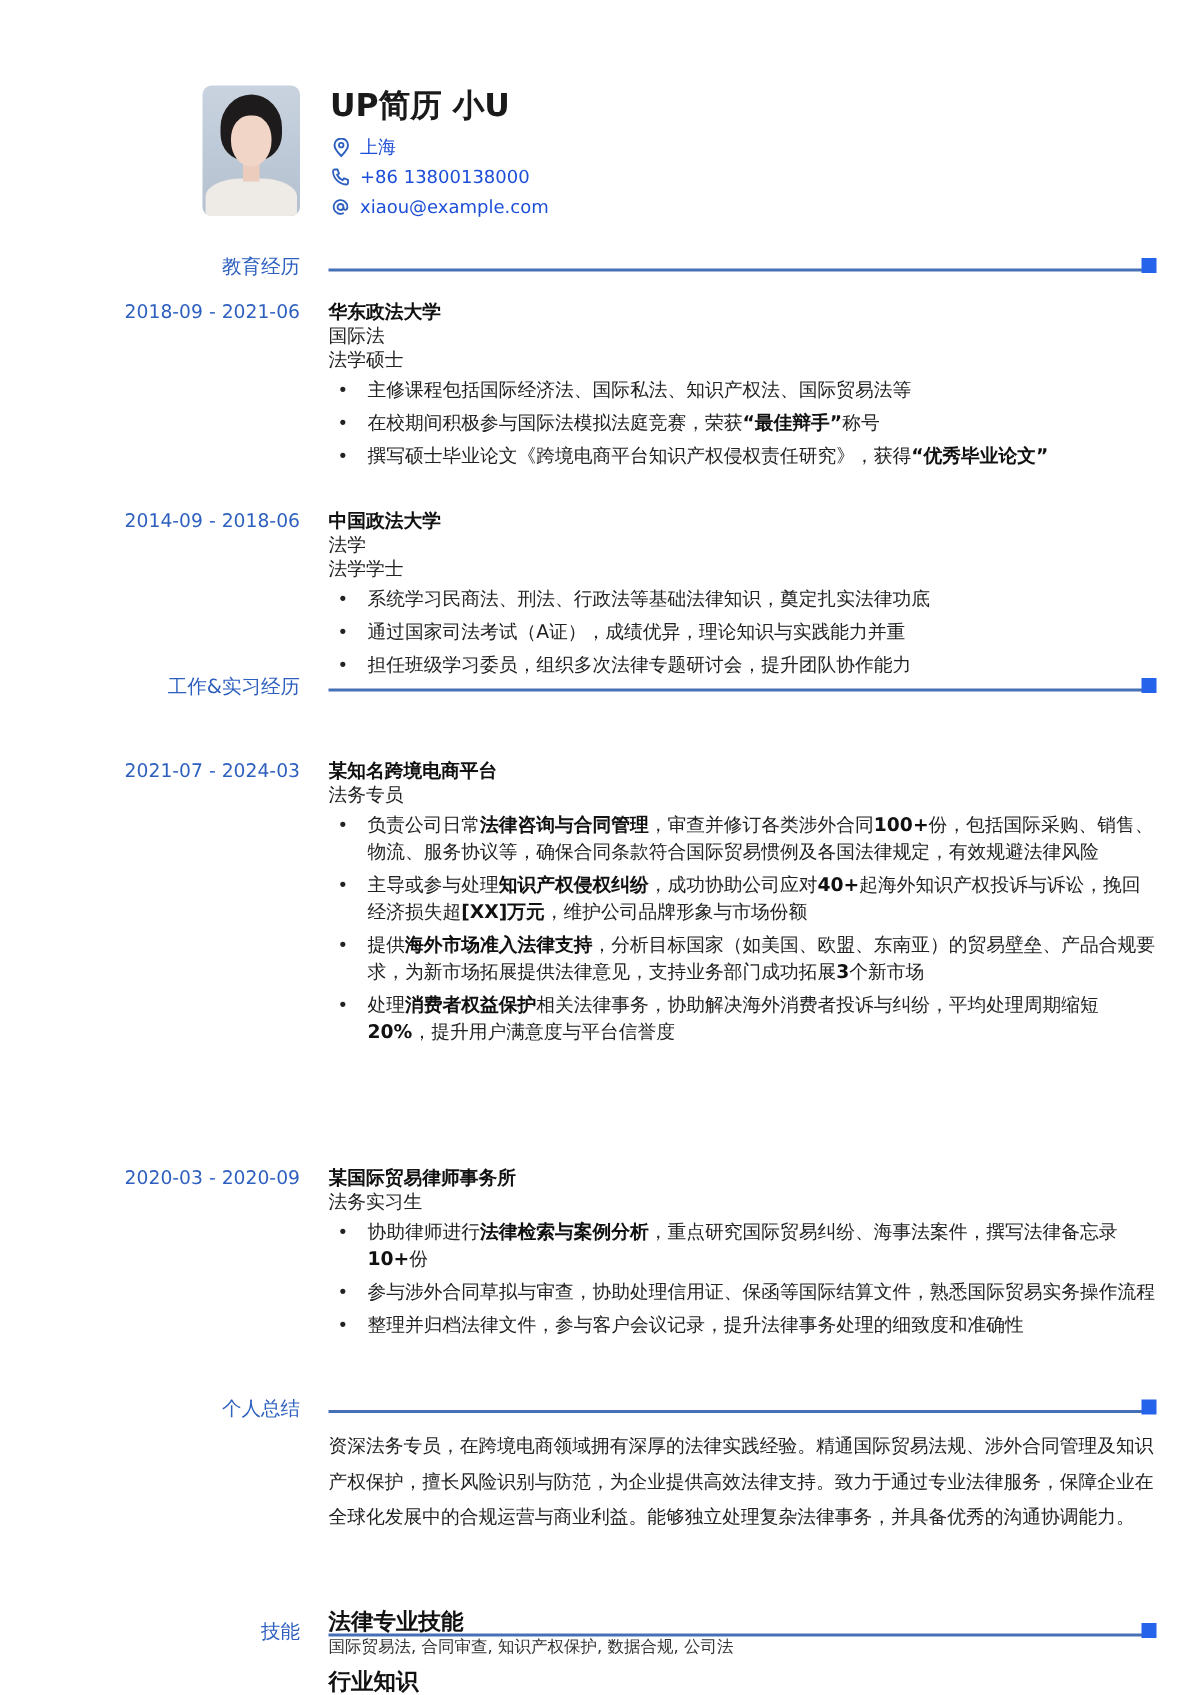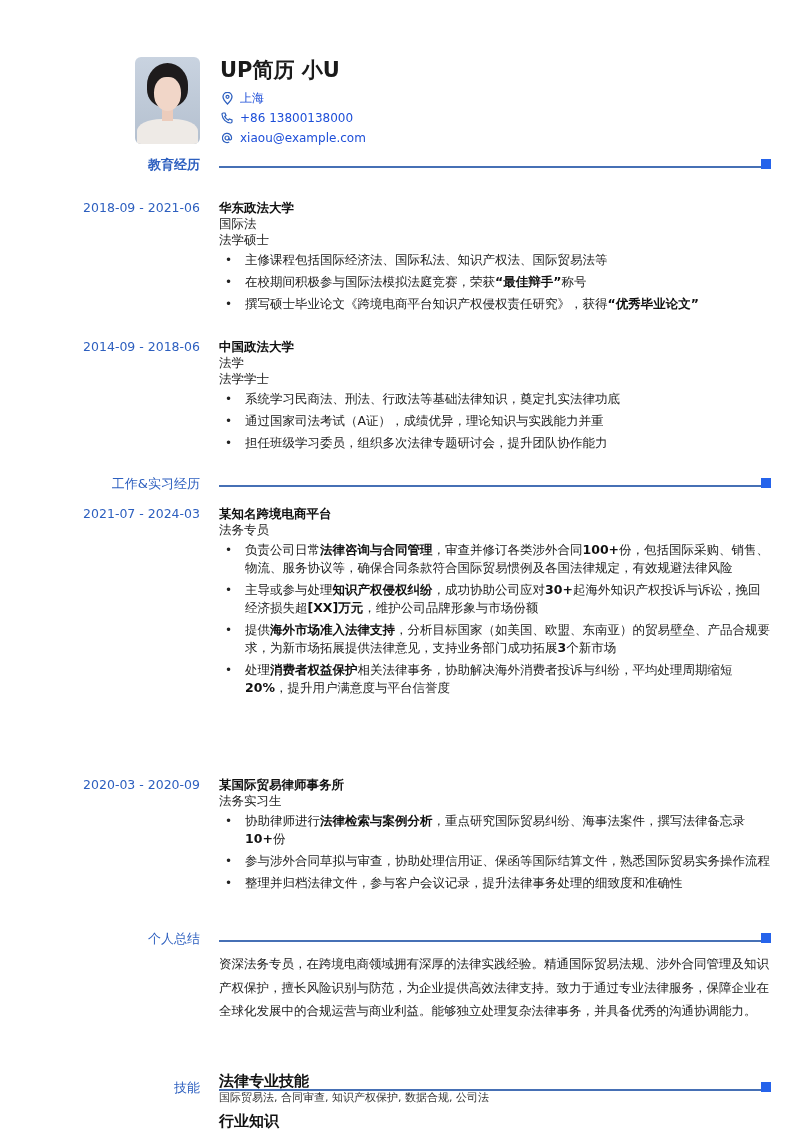--- a/index.html
+++ b/index.html
@@ -71,21 +71,21 @@
         <svg width="12" height="12" viewBox="0 0 12 12">
             <circle cx="6" cy="6" r="2" fill="none" stroke="#2d5fbf" stroke-width="1.2"></circle>
             <path d="M8 6 L8 7 C8 8.2 10.6 8.4 10.6 6 A4.6 4.6 0 1 0 8.2 10" fill="none" stroke="#2d5fbf" stroke-width="1.2"></path>
           </svg>
       </span>
       <span>xiaou@example.com</span>
     </div>
   </div>
 </div>
 
-<div class="section-head" style="top:156px;font-weight:bold;">
+<div class="section-head" style="top:169px;">
   <span class="section-title">教育经历</span>
   <div class="section-line"></div>
   <div class="section-square"></div>
 </div>
 
 <div class="entry" style="top:199px;">
   <div class="date">2018-09 - 2021-06</div>
   <div class="entry-body">
     <div class="org">华东政法大学</div>
     <div class="sub">国际法</div>
@@ -105,34 +105,34 @@
     <div class="sub">法学</div>
     <div class="sub">法学学士</div>
     <ul class="bullets">
       <li>系统学习民商法、刑法、行政法等基础法律知识，奠定扎实法律功底</li>
       <li>通过国家司法考试（A证），成绩优异，理论知识与实践能力并重</li>
       <li>担任班级学习委员，组织多次法律专题研讨会，提升团队协作能力</li>
     </ul>
   </div>
 </div>
 
-<div class="section-head" style="top:475px;padding-left:19px;">
+<div class="section-head" style="top:449px;padding-left:19px;">
   <span class="section-title">工作&amp;实习经历</span>
   <div class="section-line"></div>
   <div class="section-square"></div>
 </div>
 
 <div class="entry" style="top:505px;">
   <div class="date">2021-07 - 2024-03</div>
   <div class="entry-body">
     <div class="org">某知名跨境电商平台</div>
     <div class="sub">法务专员</div>
     <ul class="bullets">
         <li><span>负责公司日常</span><b>法律咨询与合同管理</b><span>，审查并修订各类涉外合同</span><b>100+</b><span>份，包括国际采购、销售、物流、服务协议等，确保合同条款符合国际贸易惯例及各国法律规定，有效规避法律风险</span></li>
-        <li><span>主导或参与处理</span><b>知识产权侵权纠纷</b><span>，成功协助公司应对</span><b>30+</b><span>起海外知识产权投诉与诉讼，挽回经济损失超</span><b>[XX]万元</b><span>，维护公司品牌形象与市场份额</span></li>
+        <li><span>主导或参与处理</span><b>知识产权侵权纠纷</b><span>，成功协助公司应对</span><b>40+</b><span>起海外知识产权投诉与诉讼，挽回经济损失超</span><b>[XX]万元</b><span>，维护公司品牌形象与市场份额</span></li>
         <li><span>提供</span><b>海外市场准入法律支持</b><span>，分析目标国家（如美国、欧盟、东南亚）的贸易壁垒、产品合规要求，为新市场拓展提供法律意见，支持业务部门成功拓展</span><b>3</b><span>个新市场</span></li>
         <li><span>处理</span><b>消费者权益保护</b><span>相关法律事务，协助解决海外消费者投诉与纠纷，平均处理周期缩短</span><b>20%</b><span>，提升用户满意度与平台信誉度</span></li>
       </ul>
   </div>
 </div>
 
 <div class="entry" style="top:776px;">
   <div class="date">2020-03 - 2020-09</div>
   <div class="entry-body">
     <div class="org">某国际贸易律师事务所</div>

